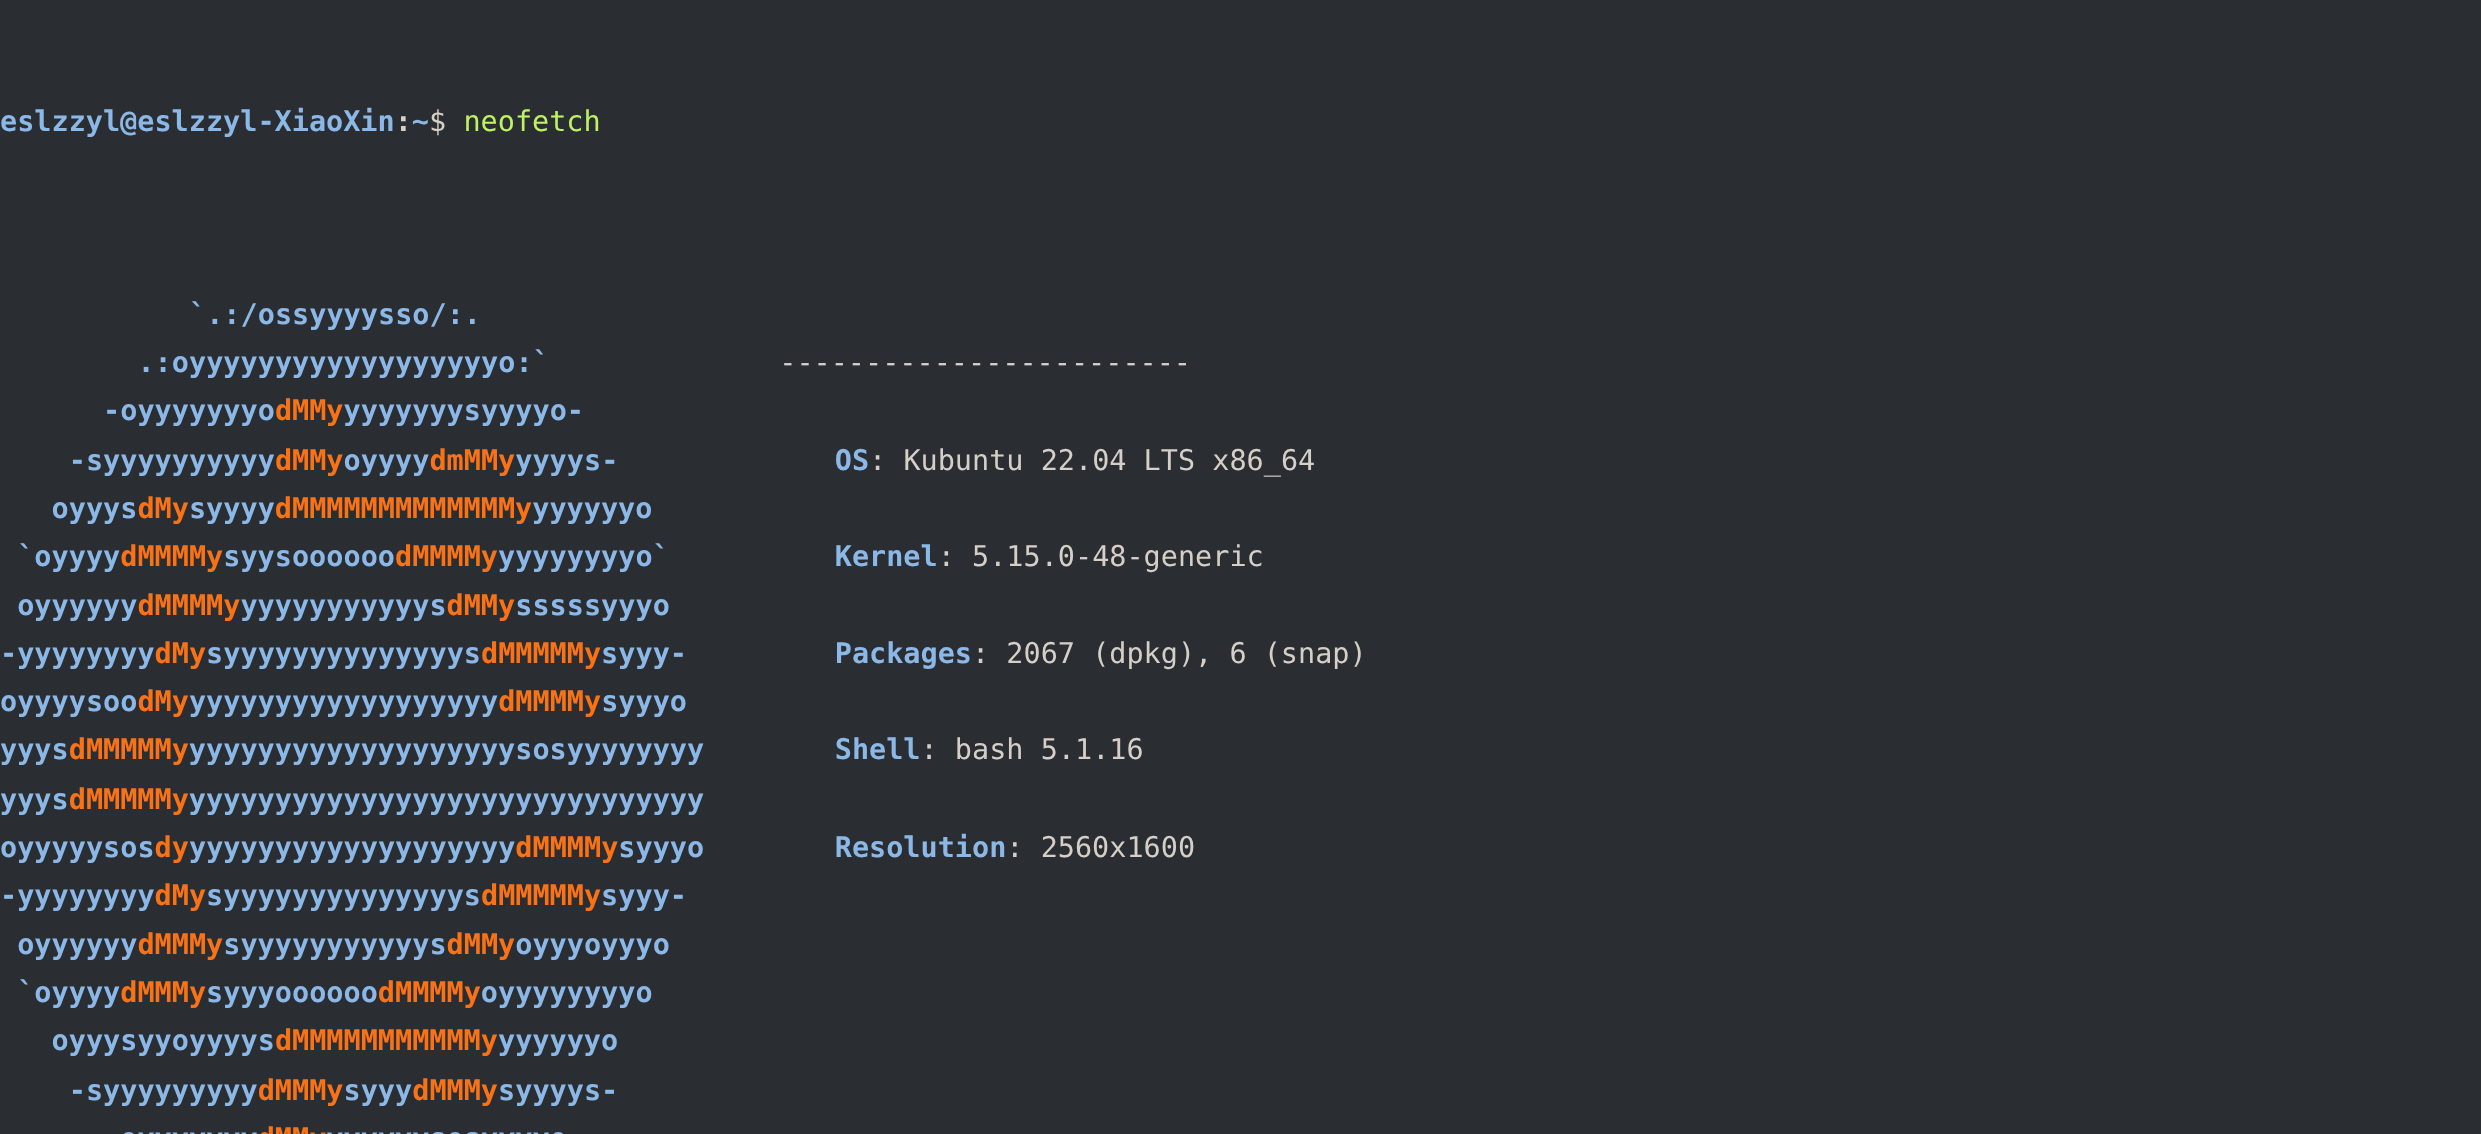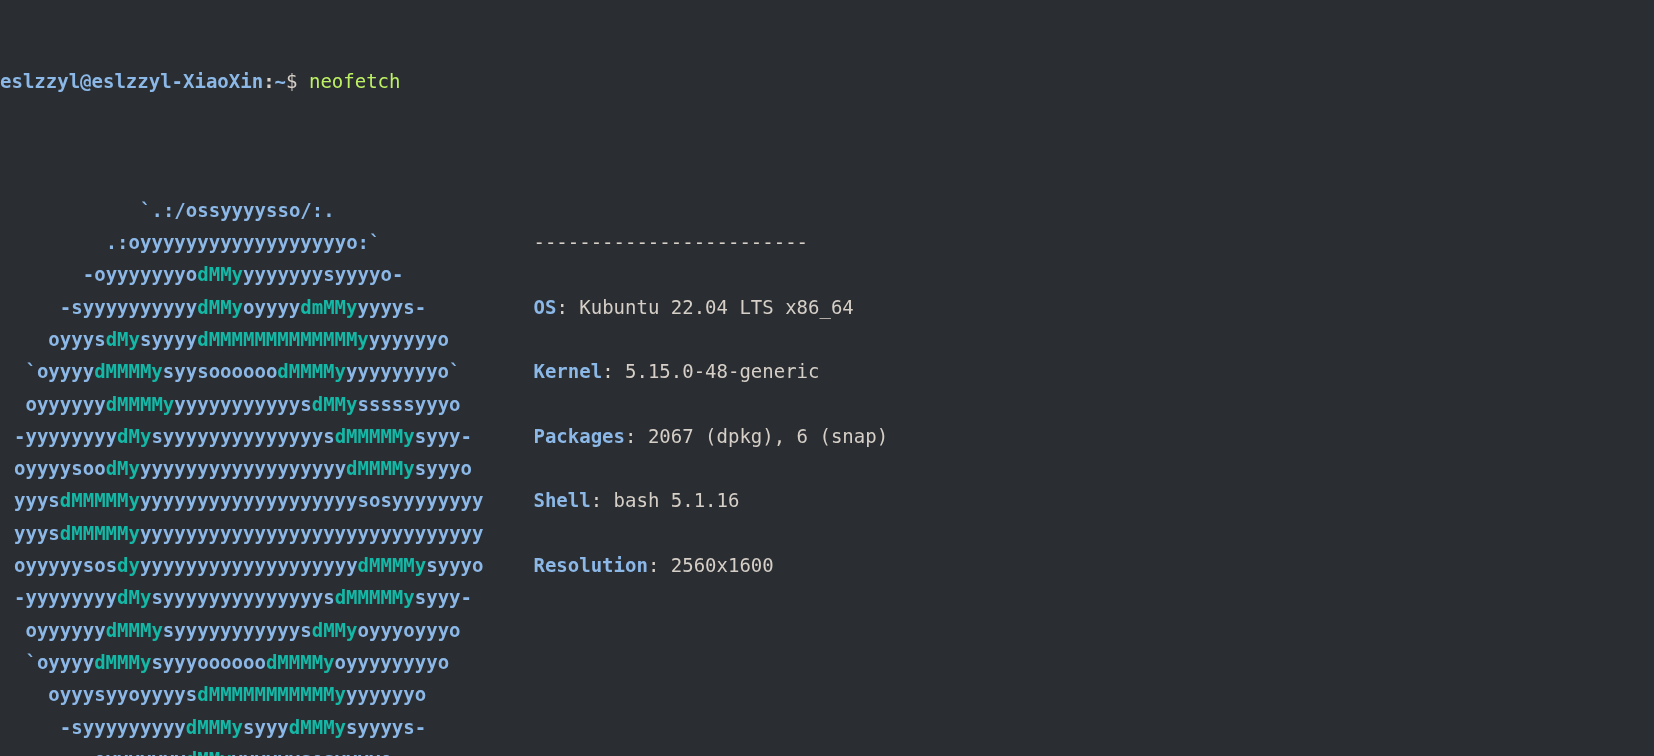--- a/index.html
+++ b/index.html
@@ -22,28 +22,28 @@
   .prompt-user { color: #8cb8e8; font-weight: bold; }
   .prompt-at { color: #8cb8e8; font-weight: bold; }
   .prompt-host { color: #8cb8e8; font-weight: bold; }
   .prompt-path { color: #d6cfc7; font-weight: bold; }
   .prompt-dollar { color: #d6cfc7; }
   .cmd { color: #bef264; }
   .info-user { color: #8cb8e8; font-weight: bold; }
   .info-at { color: #d6cfc7; }
   .info-host { color: #8cb8e8; font-weight: bold; }
   .info-dash { color: #d6cfc7; }
-  .info-key { color: #8cb8e8; font-weight: bold; }
+  .info-key { color: #8cb8e8; font-weight: bold; margin-left: 37px; }
   .info-val { color: #d6cfc7; }
   .row { display: block; }
   .cols { display: flex; }
   .left-col { flex: 0 0 auto; }
   .right-col { flex: 0 0 auto; padding-left: 50px; }
-  .ascii-line { white-space: pre; font-weight: bold; padding-left: 14px; }
-  .dM { color: #14b8a6; margin-top: 28px; }
+  .ascii-line { white-space: pre; font-weight: bold; }
+  .dM { color: #f97316; margin-top: 28px; }
   .y { color: #8cb8e8; }
 </style>
 </head>
 <body>
 
 <div class="terminal">
   <div class="row"><span class="prompt-user">eslzzyl</span><span class="prompt-at">@</span><span class="prompt-host">eslzzyl-XiaoXin</span><span class="prompt-path">:</span><span class="prompt-user">~</span><span class="prompt-dollar">$</span> <span class="cmd">neofetch</span></div>
 
   <div class="cols">
     <div class="left-col" id="ascii-container"><div class="ascii-line"><span class="y"> </span><span class="y"> </span><span class="y"> </span><span class="y"> </span><span class="y"> </span><span class="y"> </span><span class="y"> </span><span class="y"> </span><span class="y"> </span><span class="y"> </span><span class="y"> </span><span class="y">`</span><span class="y">.</span><span class="y">:</span><span class="y">/</span><span class="y">o</span><span class="y">s</span><span class="y">s</span><span class="y">y</span><span class="y">y</span><span class="y">y</span><span class="y">y</span><span class="y">s</span><span class="y">s</span><span class="y">o</span><span class="y">/</span><span class="y">:</span><span class="y">.</span></div><div class="ascii-line"><span class="y"> </span><span class="y"> </span><span class="y"> </span><span class="y"> </span><span class="y"> </span><span class="y"> </span><span class="y"> </span><span class="y"> </span><span class="y">.</span><span class="y">:</span><span class="y">o</span><span class="y">y</span><span class="y">y</span><span class="y">y</span><span class="y">y</span><span class="y">y</span><span class="y">y</span><span class="y">y</span><span class="y">y</span><span class="y">y</span><span class="y">y</span><span class="y">y</span><span class="y">y</span><span class="y">y</span><span class="y">y</span><span class="y">y</span><span class="y">y</span><span class="y">y</span><span class="y">y</span><span class="y">o</span><span class="y">:</span><span class="y">`</span></div><div class="ascii-line"><span class="y"> </span><span class="y"> </span><span class="y"> </span><span class="y"> </span><span class="y"> </span><span class="y"> </span><span class="y">-</span><span class="y">o</span><span class="y">y</span><span class="y">y</span><span class="y">y</span><span class="y">y</span><span class="y">y</span><span class="y">y</span><span class="y">y</span><span class="y">o</span><span class="dM">dMMy</span><span class="y">y</span><span class="y">y</span><span class="y">y</span><span class="y">y</span><span class="y">y</span><span class="y">y</span><span class="y">y</span><span class="y">s</span><span class="y">y</span><span class="y">y</span><span class="y">y</span><span class="y">y</span><span class="y">o</span><span class="y">-</span></div><div class="ascii-line"><span class="y"> </span><span class="y"> </span><span class="y"> </span><span class="y"> </span><span class="y">-</span><span class="y">s</span><span class="y">y</span><span class="y">y</span><span class="y">y</span><span class="y">y</span><span class="y">y</span><span class="y">y</span><span class="y">y</span><span class="y">y</span><span class="y">y</span><span class="y">y</span><span class="dM">dMMy</span><span class="y">o</span><span class="y">y</span><span class="y">y</span><span class="y">y</span><span class="y">y</span><span class="dM">dmMMy</span><span class="y">y</span><span class="y">y</span><span class="y">y</span><span class="y">y</span><span class="y">s</span><span class="y">-</span></div><div class="ascii-line"><span class="y"> </span><span class="y"> </span><span class="y"> </span><span class="y">o</span><span class="y">y</span><span class="y">y</span><span class="y">y</span><span class="y">s</span><span class="dM">dMy</span><span class="y">s</span><span class="y">y</span><span class="y">y</span><span class="y">y</span><span class="y">y</span><span class="dM">dMMMMMMMMMMMMMy</span><span class="y">y</span><span class="y">y</span><span class="y">y</span><span class="y">y</span><span class="y">y</span><span class="y">y</span><span class="y">o</span></div><div class="ascii-line"><span class="y"> </span><span class="y">`</span><span class="y">o</span><span class="y">y</span><span class="y">y</span><span class="y">y</span><span class="y">y</span><span class="dM">dMMMMy</span><span class="y">s</span><span class="y">y</span><span class="y">y</span><span class="y">s</span><span class="y">o</span><span class="y">o</span><span class="y">o</span><span class="y">o</span><span class="y">o</span><span class="y">o</span><span class="dM">dMMMMy</span><span class="y">y</span><span class="y">y</span><span class="y">y</span><span class="y">y</span><span class="y">y</span><span class="y">y</span><span class="y">y</span><span class="y">y</span><span class="y">o</span><span class="y">`</span></div><div class="ascii-line"><span class="y"> </span><span class="y">o</span><span class="y">y</span><span class="y">y</span><span class="y">y</span><span class="y">y</span><span class="y">y</span><span class="y">y</span><span class="dM">dMMMMy</span><span class="y">y</span><span class="y">y</span><span class="y">y</span><span class="y">y</span><span class="y">y</span><span class="y">y</span><span class="y">y</span><span class="y">y</span><span class="y">y</span><span class="y">y</span><span class="y">y</span><span class="y">s</span><span class="dM">dMMy</span><span class="y">s</span><span class="y">s</span><span class="y">s</span><span class="y">s</span><span class="y">s</span><span class="y">y</span><span class="y">y</span><span class="y">y</span><span class="y">o</span></div><div class="ascii-line"><span class="y">-</span><span class="y">y</span><span class="y">y</span><span class="y">y</span><span class="y">y</span><span class="y">y</span><span class="y">y</span><span class="y">y</span><span class="y">y</span><span class="dM">dMy</span><span class="y">s</span><span class="y">y</span><span class="y">y</span><span class="y">y</span><span class="y">y</span><span class="y">y</span><span class="y">y</span><span class="y">y</span><span class="y">y</span><span class="y">y</span><span class="y">y</span><span class="y">y</span><span class="y">y</span><span class="y">y</span><span class="y">y</span><span class="y">s</span><span class="dM">dMMMMMy</span><span class="y">s</span><span class="y">y</span><span class="y">y</span><span class="y">y</span><span class="y">-</span></div><div class="ascii-line"><span class="y">o</span><span class="y">y</span><span class="y">y</span><span class="y">y</span><span class="y">y</span><span class="y">s</span><span class="y">o</span><span class="y">o</span><span class="dM">dMy</span><span class="y">y</span><span class="y">y</span><span class="y">y</span><span class="y">y</span><span class="y">y</span><span class="y">y</span><span class="y">y</span><span class="y">y</span><span class="y">y</span><span class="y">y</span><span class="y">y</span><span class="y">y</span><span class="y">y</span><span class="y">y</span><span class="y">y</span><span class="y">y</span><span class="y">y</span><span class="y">y</span><span class="dM">dMMMMy</span><span class="y">s</span><span class="y">y</span><span class="y">y</span><span class="y">y</span><span class="y">o</span></div><div class="ascii-line"><span class="y">y</span><span class="y">y</span><span class="y">y</span><span class="y">s</span><span class="dM">dMMMMMy</span><span class="y">y</span><span class="y">y</span><span class="y">y</span><span class="y">y</span><span class="y">y</span><span class="y">y</span><span class="y">y</span><span class="y">y</span><span class="y">y</span><span class="y">y</span><span class="y">y</span><span class="y">y</span><span class="y">y</span><span class="y">y</span><span class="y">y</span><span class="y">y</span><span class="y">y</span><span class="y">y</span><span class="y">y</span><span class="y">s</span><span class="y">o</span><span class="y">s</span><span class="y">y</span><span class="y">y</span><span class="y">y</span><span class="y">y</span><span class="y">y</span><span class="y">y</span><span class="y">y</span><span class="y">y</span></div><div class="ascii-line"><span class="y">y</span><span class="y">y</span><span class="y">y</span><span class="y">s</span><span class="dM">dMMMMMy</span><span class="y">y</span><span class="y">y</span><span class="y">y</span><span class="y">y</span><span class="y">y</span><span class="y">y</span><span class="y">y</span><span class="y">y</span><span class="y">y</span><span class="y">y</span><span class="y">y</span><span class="y">y</span><span class="y">y</span><span class="y">y</span><span class="y">y</span><span class="y">y</span><span class="y">y</span><span class="y">y</span><span class="y">y</span><span class="y">y</span><span class="y">y</span><span class="y">y</span><span class="y">y</span><span class="y">y</span><span class="y">y</span><span class="y">y</span><span class="y">y</span><span class="y">y</span><span class="y">y</span><span class="y">y</span></div><div class="ascii-line"><span class="y">o</span><span class="y">y</span><span class="y">y</span><span class="y">y</span><span class="y">y</span><span class="y">y</span><span class="y">s</span><span class="y">o</span><span class="y">s</span><span class="dM">dy</span><span class="y">y</span><span class="y">y</span><span class="y">y</span><span class="y">y</span><span class="y">y</span><span class="y">y</span><span class="y">y</span><span class="y">y</span><span class="y">y</span><span class="y">y</span><span class="y">y</span><span class="y">y</span><span class="y">y</span><span class="y">y</span><span class="y">y</span><span class="y">y</span><span class="y">y</span><span class="y">y</span><span class="y">y</span><span class="dM">dMMMMy</span><span class="y">s</span><span class="y">y</span><span class="y">y</span><span class="y">y</span><span class="y">o</span></div><div class="ascii-line"><span class="y">-</span><span class="y">y</span><span class="y">y</span><span class="y">y</span><span class="y">y</span><span class="y">y</span><span class="y">y</span><span class="y">y</span><span class="y">y</span><span class="dM">dMy</span><span class="y">s</span><span class="y">y</span><span class="y">y</span><span class="y">y</span><span class="y">y</span><span class="y">y</span><span class="y">y</span><span class="y">y</span><span class="y">y</span><span class="y">y</span><span class="y">y</span><span class="y">y</span><span class="y">y</span><span class="y">y</span><span class="y">y</span><span class="y">s</span><span class="dM">dMMMMMy</span><span class="y">s</span><span class="y">y</span><span class="y">y</span><span class="y">y</span><span class="y">-</span></div><div class="ascii-line"><span class="y"> </span><span class="y">o</span><span class="y">y</span><span class="y">y</span><span class="y">y</span><span class="y">y</span><span class="y">y</span><span class="y">y</span><span class="dM">dMMMy</span><span class="y">s</span><span class="y">y</span><span class="y">y</span><span class="y">y</span><span class="y">y</span><span class="y">y</span><span class="y">y</span><span class="y">y</span><span class="y">y</span><span class="y">y</span><span class="y">y</span><span class="y">y</span><span class="y">s</span><span class="dM">dMMy</span><span class="y">o</span><span class="y">y</span><span class="y">y</span><span class="y">y</span><span class="y">o</span><span class="y">y</span><span class="y">y</span><span class="y">y</span><span class="y">o</span></div><div class="ascii-line"><span class="y"> </span><span class="y">`</span><span class="y">o</span><span class="y">y</span><span class="y">y</span><span class="y">y</span><span class="y">y</span><span class="dM">dMMMy</span><span class="y">s</span><span class="y">y</span><span class="y">y</span><span class="y">y</span><span class="y">o</span><span class="y">o</span><span class="y">o</span><span class="y">o</span><span class="y">o</span><span class="y">o</span><span class="dM">dMMMMy</span><span class="y">o</span><span class="y">y</span><span class="y">y</span><span class="y">y</span><span class="y">y</span><span class="y">y</span><span class="y">y</span><span class="y">y</span><span class="y">y</span><span class="y">o</span></div><div class="ascii-line"><span class="y"> </span><span class="y"> </span><span class="y"> </span><span class="y">o</span><span class="y">y</span><span class="y">y</span><span class="y">y</span><span class="y">s</span><span class="y">y</span><span class="y">y</span><span class="y">o</span><span class="y">y</span><span class="y">y</span><span class="y">y</span><span class="y">y</span><span class="y">s</span><span class="dM">dMMMMMMMMMMMy</span><span class="y">y</span><span class="y">y</span><span class="y">y</span><span class="y">y</span><span class="y">y</span><span class="y">y</span><span class="y">o</span></div><div class="ascii-line"><span class="y"> </span><span class="y"> </span><span class="y"> </span><span class="y"> </span><span class="y">-</span><span class="y">s</span><span class="y">y</span><span class="y">y</span><span class="y">y</span><span class="y">y</span><span class="y">y</span><span class="y">y</span><span class="y">y</span><span class="y">y</span><span class="y">y</span><span class="dM">dMMMy</span><span class="y">s</span><span class="y">y</span><span class="y">y</span><span class="y">y</span><span class="dM">dMMMy</span><span class="y">s</span><span class="y">y</span><span class="y">y</span><span class="y">y</span><span class="y">y</span><span class="y">s</span><span class="y">-</span></div><div class="ascii-line"><span class="y"> </span><span class="y"> </span><span class="y"> </span><span class="y"> </span><span class="y"> </span><span class="y"> </span><span class="y">-</span><span class="y">o</span><span class="y">y</span><span class="y">y</span><span class="y">y</span><span class="y">y</span><span class="y">y</span><span class="y">y</span><span class="y">y</span><span class="dM">dMMy</span><span class="y">y</span><span class="y">y</span><span class="y">y</span><span class="y">y</span><span class="y">y</span><span class="y">y</span><span class="y">s</span><span class="y">o</span><span class="y">s</span><span class="y">y</span><span class="y">y</span><span class="y">y</span><span class="y">y</span><span class="y">o</span><span class="y">-</span></div></div>

